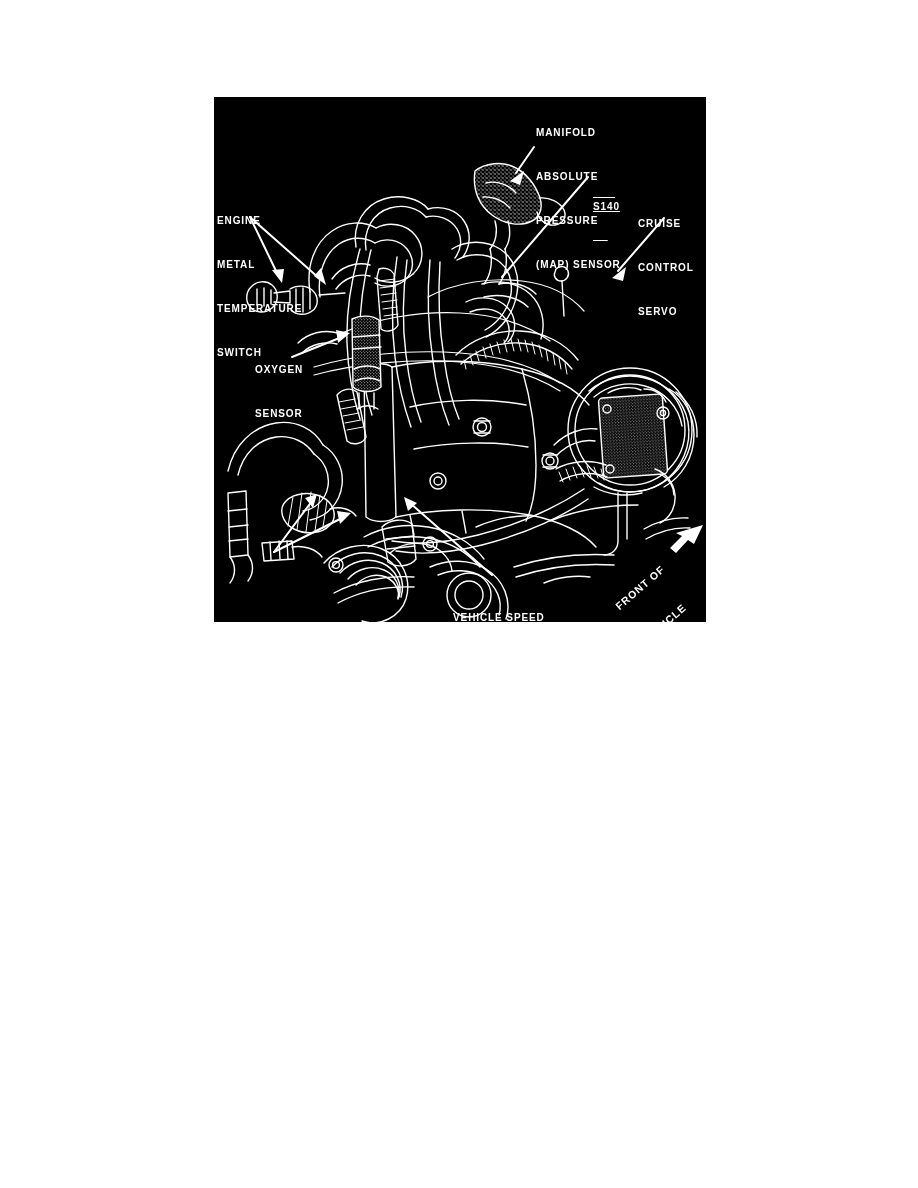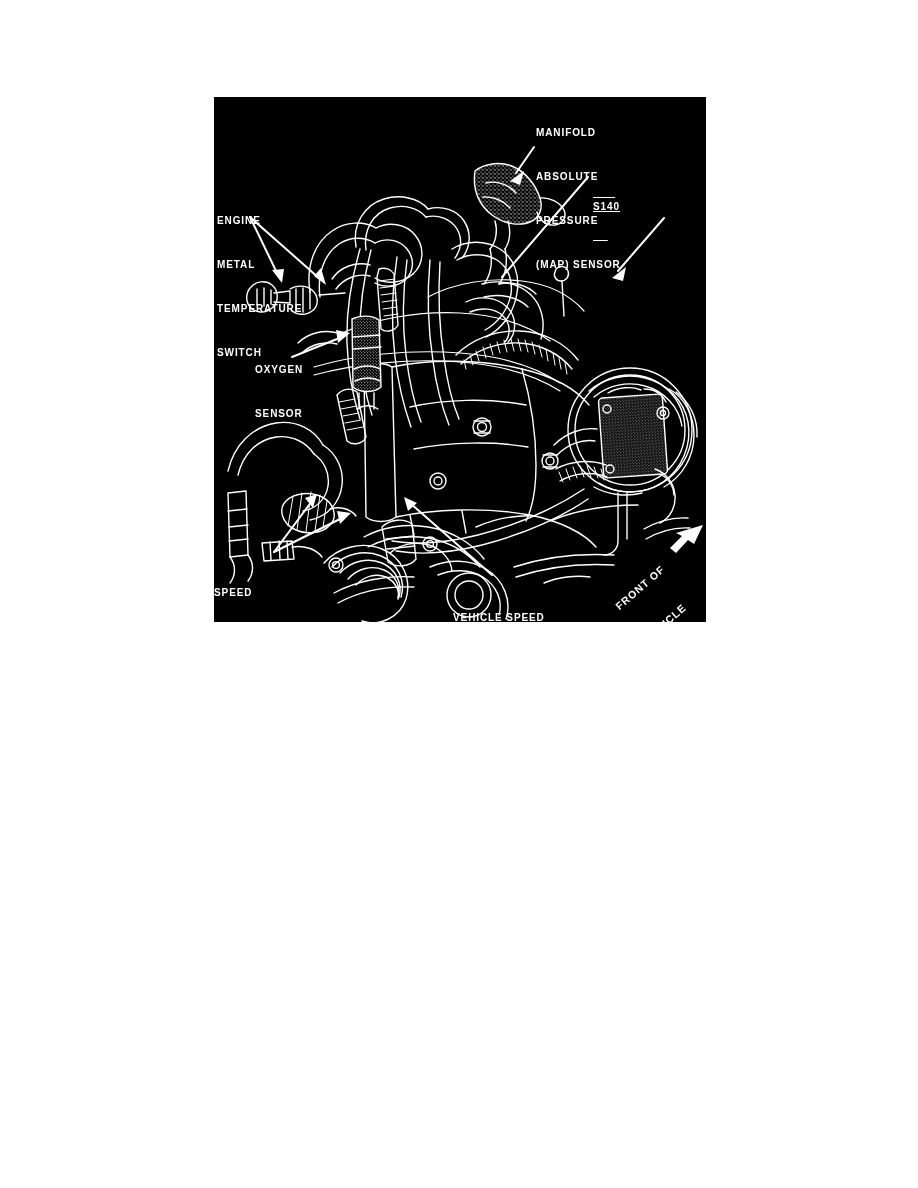--- a/index.html
+++ b/index.html
@@ -394,39 +394,38 @@
       <span class="ln">MANIFOLD</span>
       <span class="ln">ABSOLUTE</span>
       <span class="ln">PRESSURE</span>
       <span class="ln">(MAP) SENSOR</span>
     </div>
 
     <div class="callout" id="label-s140">
       <span class="ln">S140</span>
     </div>
 
+    <div class="callout" id="label-cruise">
+      <span class="ln">CRUISE</span>
+      <span class="ln">CONTROL</span>
+      <span class="ln">SERVO</span>
+    </div>
 
     <div class="callout" id="label-emts">
       <span class="ln">ENGINE</span>
       <span class="ln">METAL</span>
       <span class="ln">TEMPERATURE</span>
       <span class="ln">SWITCH</span>
     </div>
 
     <div class="callout" id="label-oxygen">
       <span class="ln">OXYGEN</span>
       <span class="ln">SENSOR</span>
     </div>
 
-    <div class="callout" id="label-sss">
-      <span class="ln">SPEED</span>
-      
-      
-      
-    </div>
 
     <div class="callout" id="label-vss">
       <span class="ln">VEHICLE SPEED</span>
       
     </div>
 
     <div id="label-front">
       <div class="rot">
         <span class="ln">FRONT OF</span>
         <span class="ln">VEHICLE</span>

